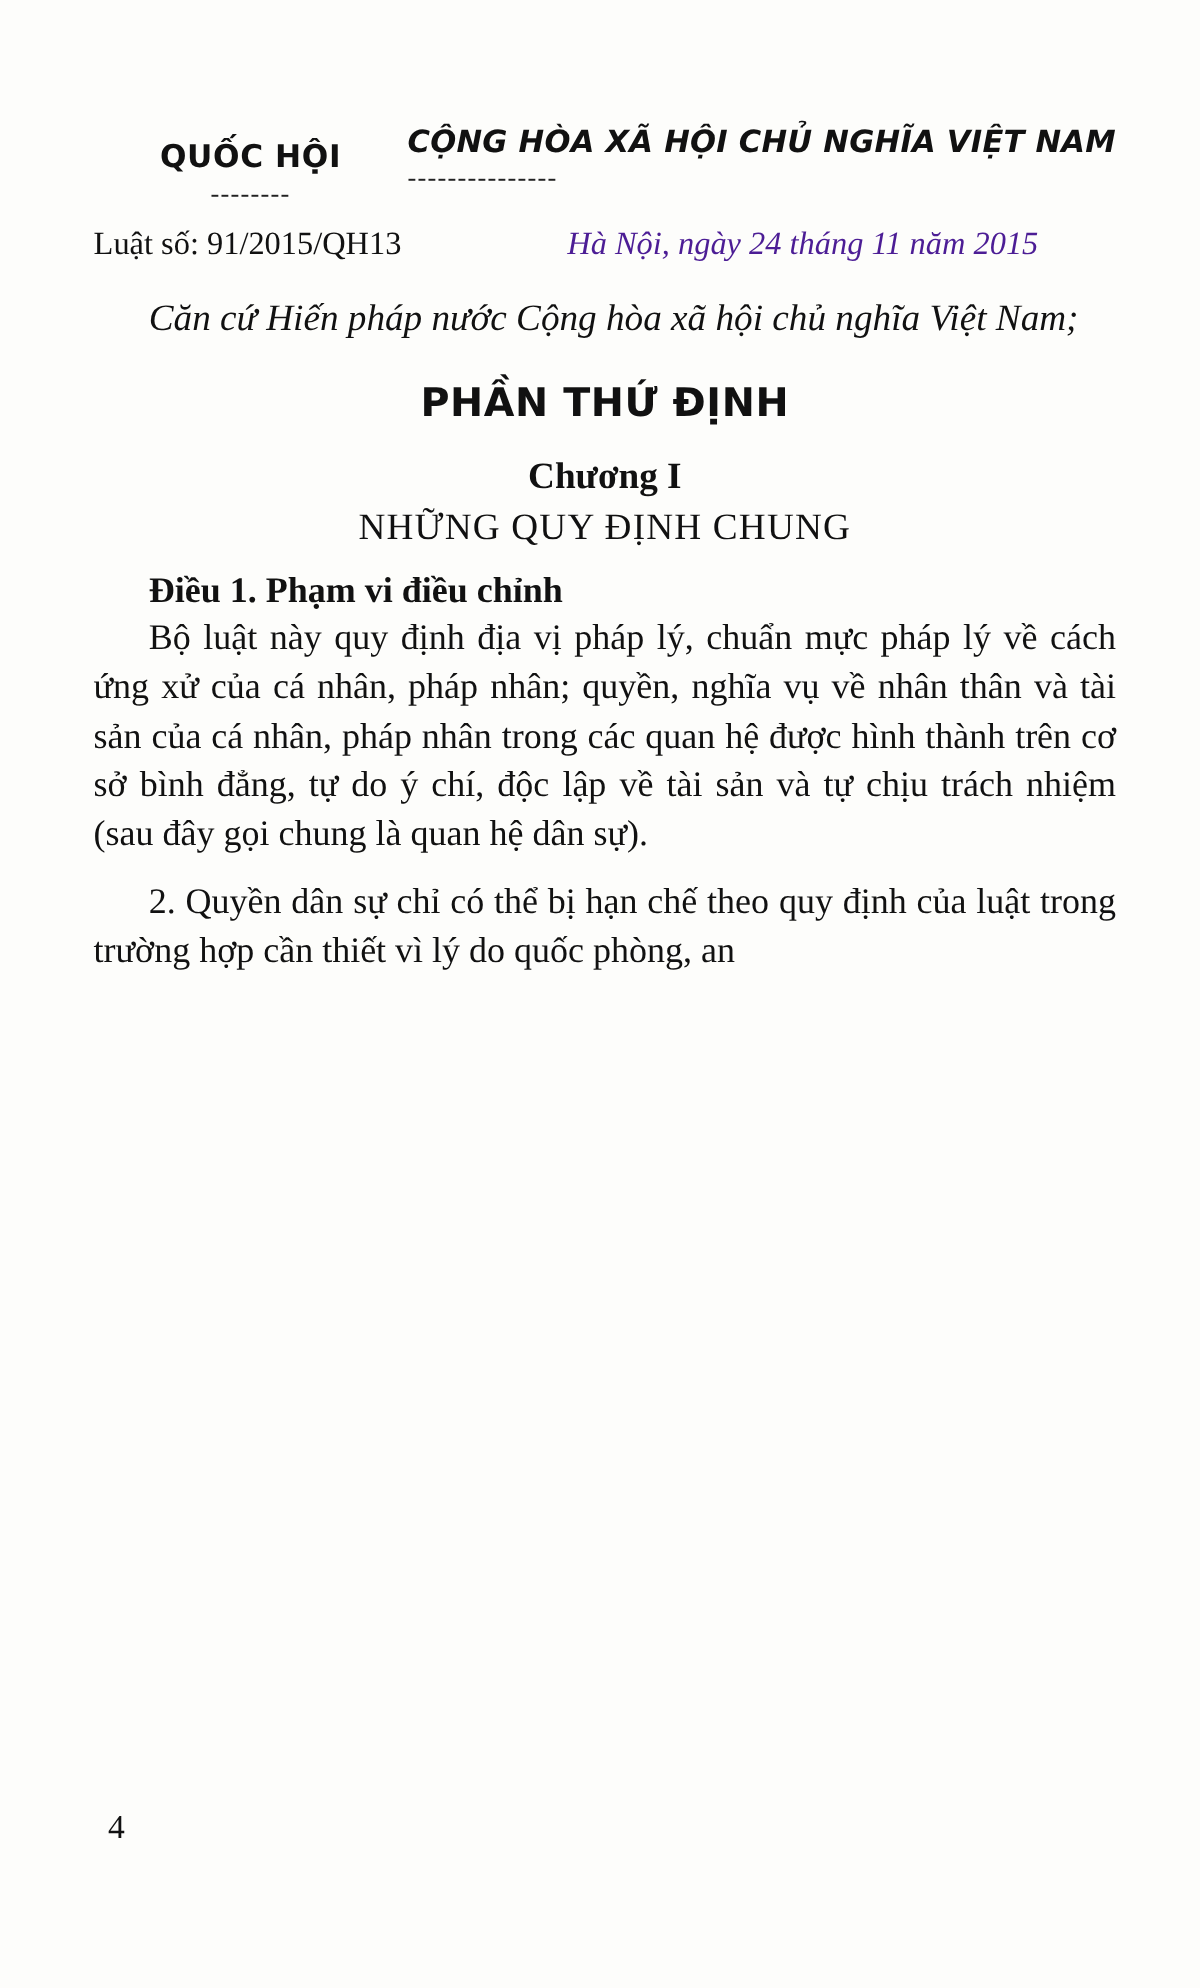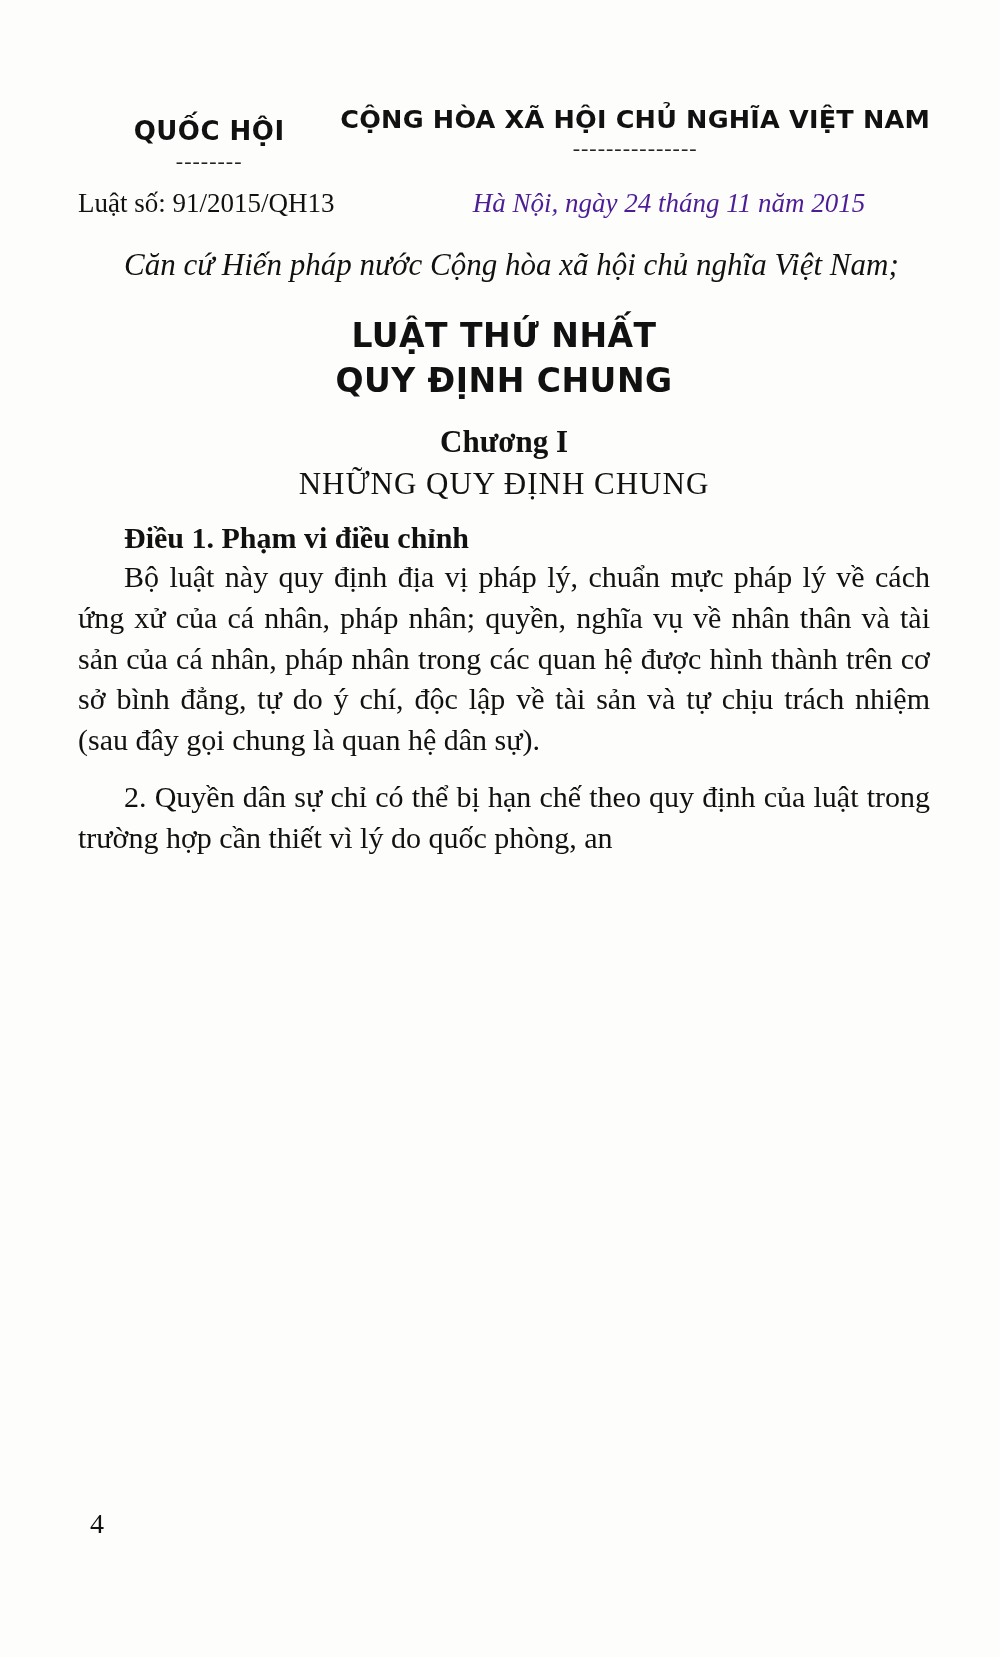--- a/index.html
+++ b/index.html
@@ -39,21 +39,21 @@
     align-items: flex-start;
     justify-content: flex-start;
   }
   .header-left {
     width: 330px;
     text-align: center;
     padding-top: 12px;
   }
   .header-right {
     flex: 1;
-    text-align: center;
+    font-style: italic;
   }
   .org-name {
     font-family: "DejaVu Sans", sans-serif;
     font-weight: bold;
     font-size: 26px;
     letter-spacing: 0.5px;
     color: #111;
   }
   .rule-short {
     font-family: "Liberation Serif", serif;
@@ -211,22 +211,21 @@
     <div class="subheader">
       <div class="law-number">Luật số: 91/2015/QH13</div>
       <div class="place-date">Hà Nội, ngày 24 tháng 11 năm 2015</div>
     </div>
 
 
     <div class="preamble">
       <p class="indent">Căn cứ Hiến pháp nước Cộng hòa xã hội chủ nghĩa Việt Nam;</p>
     </div>
 
-    <div class="part-heading first">LUẬT THỨ NHẤT</div>
-    <div class="part-heading second">QUY ĐỊNH CHUNG</div>
+    <div class="part-heading first">PHẦN THỨ ĐỊNH</div>
 
     <div class="chapter">Chương I</div>
     <div class="chapter-title">NHỮNG QUY ĐỊNH CHUNG</div>
 
     <div class="article">
       <div class="article-heading">Điều 1. Phạm vi điều chỉnh</div>
       <div class="article-body">
         <p>Bộ luật này quy định địa vị pháp lý, chuẩn mực pháp lý về cách ứng xử của cá nhân, pháp nhân; quyền, nghĩa vụ về nhân thân và tài sản của cá nhân, pháp nhân trong các quan hệ được hình thành trên cơ sở bình đẳng, tự do ý chí, độc lập về tài sản và tự chịu trách nhiệm (sau đây gọi chung là quan hệ dân sự).</p>
       </div>
     </div>

